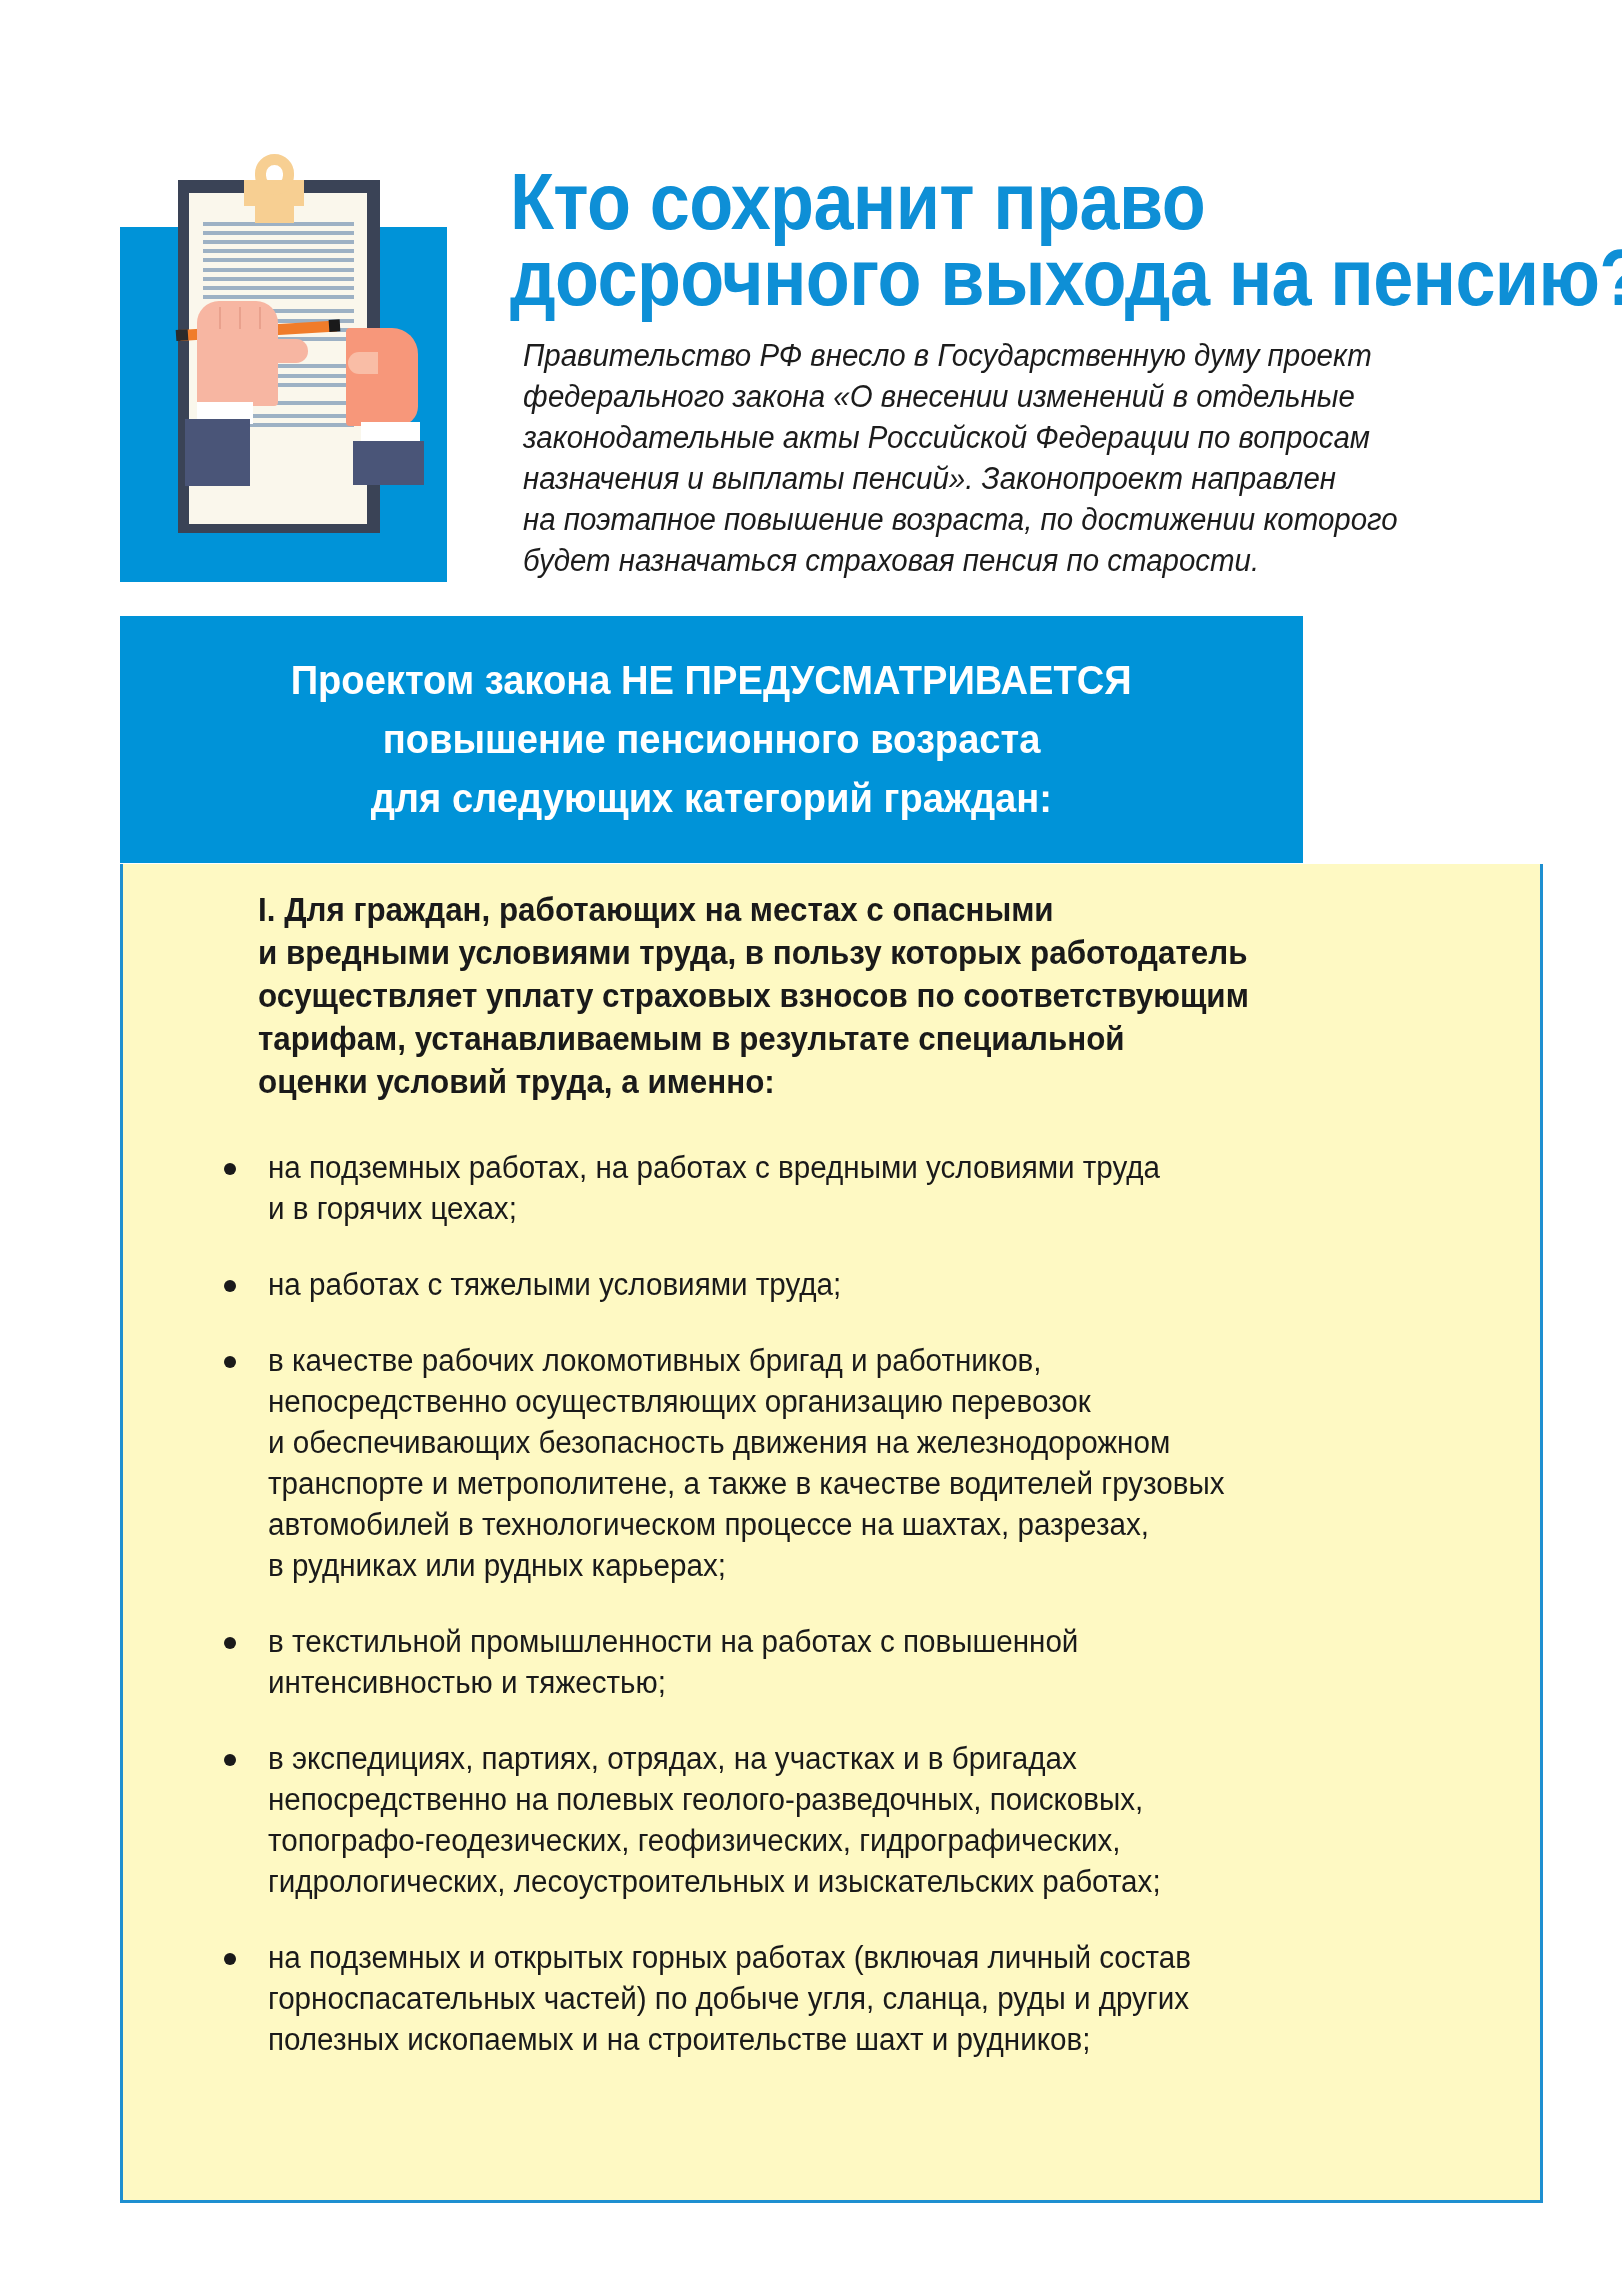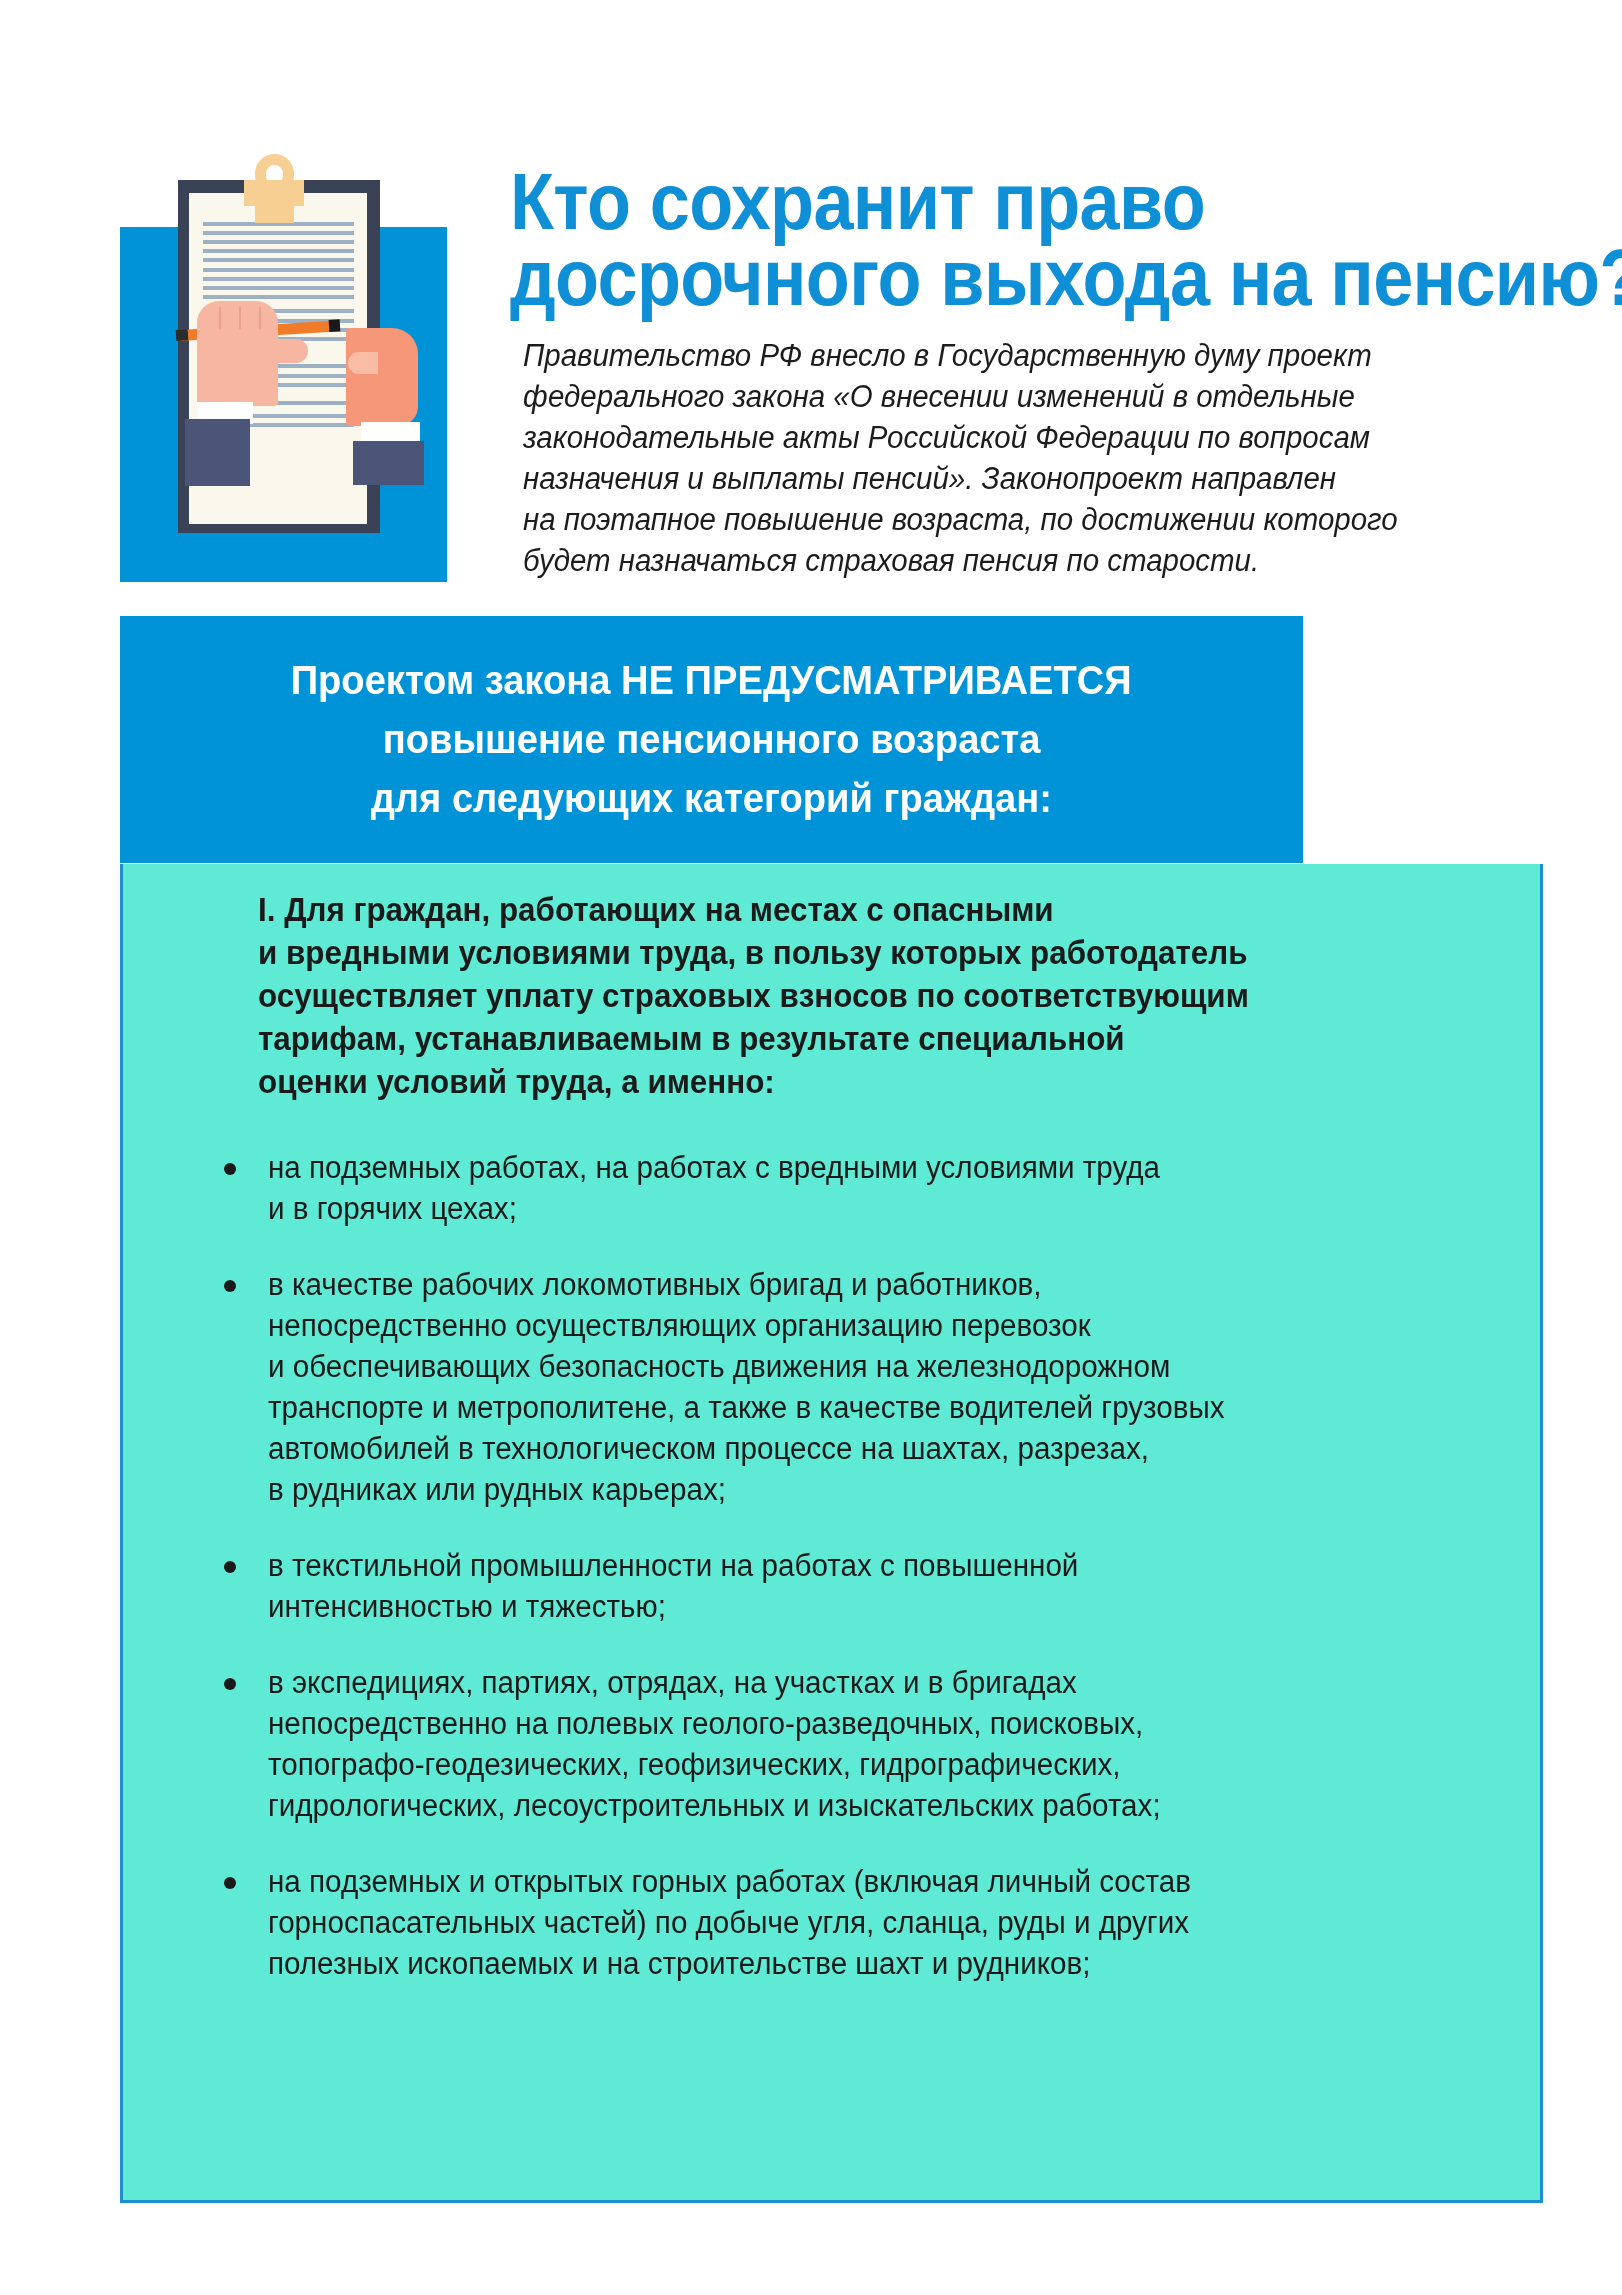--- a/index.html
+++ b/index.html
@@ -269,21 +269,21 @@
     transform: scaleX(0.93);
   }
 
   
   #content-box {
     position: absolute;
     left: 120px;
     top: 864px;
     width: 1423px;
     height: 1339px;
-    background: #5eead4;
+    background: #fef9c3;
     border: 3.3px solid #1e8fd0;
     border-top: none;
     box-sizing: border-box;
   }
 
   #section-heading {
     position: absolute;
     left: 135px;
     top: 23.6px;
     width: 1224px;
@@ -417,20 +417,26 @@
     <div id="bullets">
 
       <div class="bullet">
         <span class="dot"></span>
         <span class="btext">
           <span class="bline">на подземных работах, на работах с вредными условиями труда</span>
           <span class="bline">и в горячих цехах;</span>
         </span>
       </div>
 
+      <div class="bullet">
+        <span class="dot"></span>
+        <span class="btext">
+          <span class="bline">на работах с тяжелыми условиями труда;</span>
+        </span>
+      </div>
 
       <div class="bullet">
         <span class="dot"></span>
         <span class="btext">
           <span class="bline">в качестве рабочих локомотивных бригад и работников,</span>
           <span class="bline">непосредственно осуществляющих организацию перевозок</span>
           <span class="bline">и обеспечивающих безопасность движения на железнодорожном</span>
           <span class="bline">транспорте и метрополитене, а также в качестве водителей грузовых</span>
           <span class="bline">автомобилей в технологическом процессе на шахтах, разрезах,</span>
           <span class="bline">в рудниках или рудных карьерах;</span>

